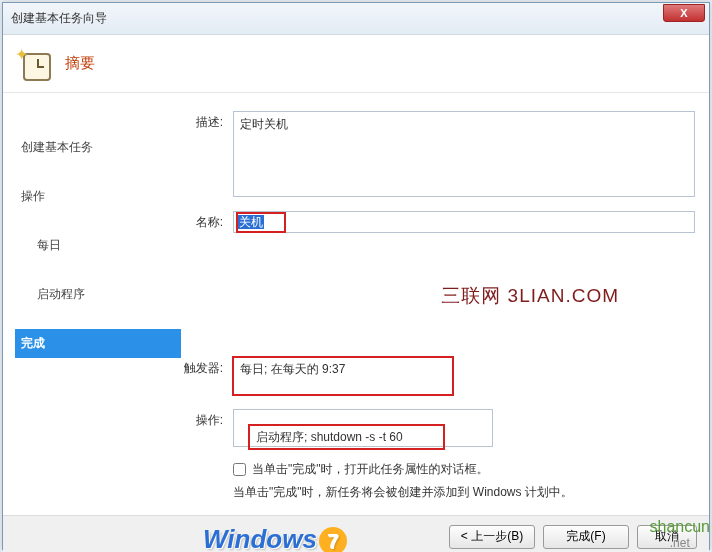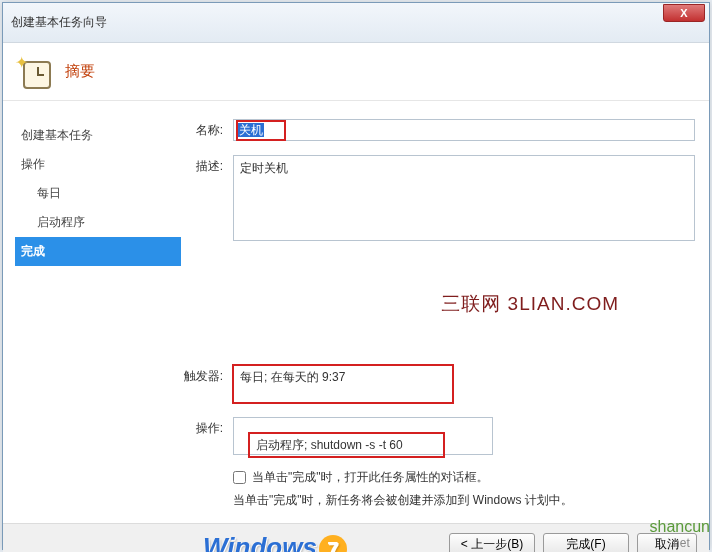--- a/index.html
+++ b/index.html
@@ -5,21 +5,21 @@
 * { box-sizing: border-box; margin: 0; padding: 0; font-family: "Microsoft YaHei", "SimSun", sans-serif; }
 body { background: #e8eef4; width: 712px; height: 552px; overflow: hidden; position: relative; }
 
 .window {
   position: absolute; left: 2px; top: 2px; right: 2px; bottom: 2px;
   background: #fff; border: 1px solid #7a9ab8;
   box-shadow: 0 0 8px rgba(0,0,0,0.15);
 }
 
 .titlebar {
-  height: 40px; background: linear-gradient(#f2f6fb, #e3ebf3);
+  height: 32px; background: linear-gradient(#f2f6fb, #e3ebf3);
   border-bottom: 1px solid #d0d8e0;
   display: flex; align-items: center; padding: 0 4px;
   position: relative;
 }
 .titlebar .title { font-size: 12px; color: #333; padding-left: 4px; }
 .close-btn {
   position: absolute; right: 4px; top: 1px;
   width: 42px; height: 18px;
   background: linear-gradient(#e07a7a, #c23030);
   border: 1px solid #9a2525; border-radius: 0 0 3px 3px;
@@ -53,21 +53,21 @@
 }
 .header-title { font-size: 15px; color: #c2410c; }
 
 .body-area {
   display: flex; height: calc(100% - 24px - 58px - 42px);
 }
 
 .sidebar {
   width: 178px; padding: 20px 0 0 12px; font-size: 12px;
 }
-.sidebar .item { padding: 6px 6px; color: #444; cursor: pointer; }
+.sidebar .item { padding: 6px 6px; color: #444; cursor: pointer; margin-top: 20px; }
 .sidebar .item.sub { padding-left: 22px; }
 .sidebar .item.selected { background: #2b90e8; color: #fff; padding-right: 6px; margin-right: 0; font-weight: bold; }
 
 .main {
   flex: 1; padding: 18px 14px 0 0; font-size: 12px; position: relative;
 }
 .form-row { display: flex; align-items: flex-start; margin-bottom: 14px; }
 .form-label { width: 52px; text-align: right; color: #333; padding-right: 10px; padding-top: 3px; }
 .form-field { flex: 1; }
 
@@ -155,33 +155,33 @@
       <div class="item">创建基本任务</div>
       <div class="item">操作</div>
       <div class="item sub">每日</div>
       <div class="item sub">启动程序</div>
       <div class="item selected">完成</div>
     </div>
 
     <div class="main">
 
       <div class="form-row">
+        <div class="form-label">描述:</div>
+        <div class="form-field">
+          <div class="desc-box">
+            <span>定时关机</span>
+          </div>
+        </div>
+      </div>
+
+      <div class="form-row">
         <div class="form-label">名称:</div>
         <div class="form-field">
           <div class="text-input sel">
             <span class="red-box-small"><span class="hl">关机</span></span>
-          </div>
-        </div>
-      </div>
-
-      <div class="form-row">
-        <div class="form-label">描述:</div>
-        <div class="form-field">
-          <div class="desc-box">
-            <span>定时关机</span>
           </div>
         </div>
       </div>
 
       <div class="watermark">三联网 3LIAN.COM</div>
 
       <div style="height:110px"></div>
 
       <div class="form-row">
         <div class="form-label">触发器:</div>

